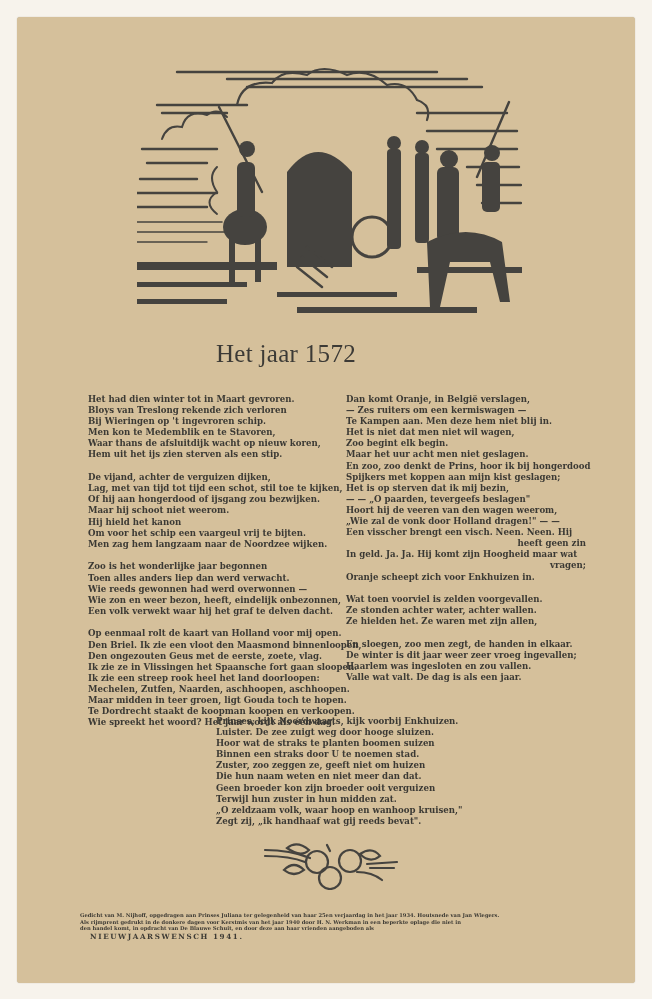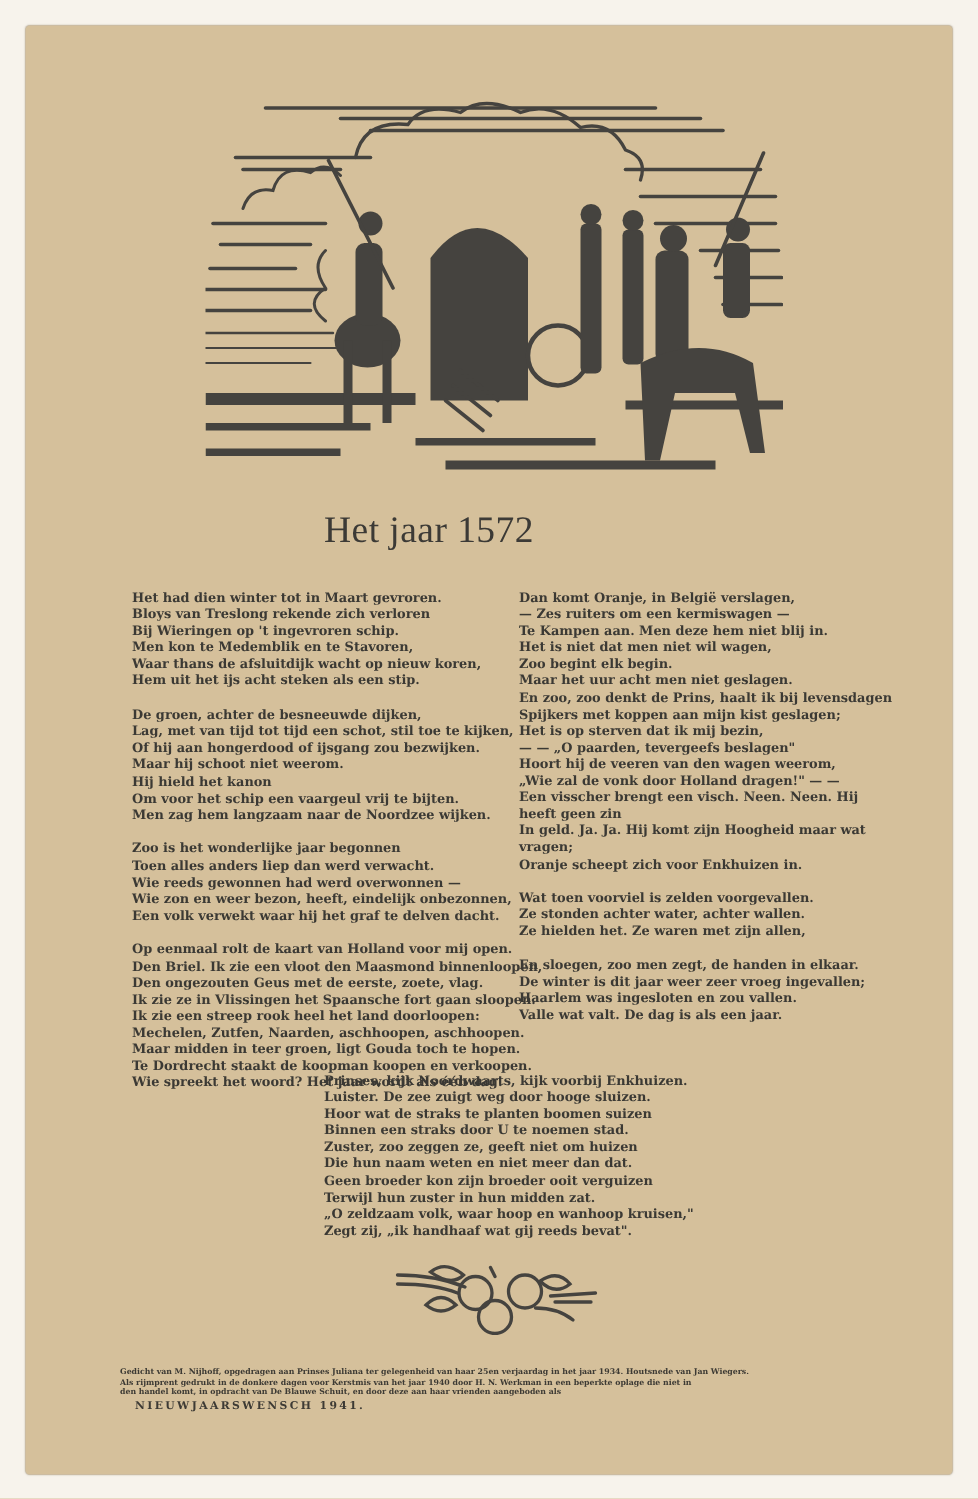--- a/index.html
+++ b/index.html
@@ -39,21 +39,21 @@
     font-weight: bold;
     font-size: 8.6px;
     line-height: 11.1px;
     white-space: nowrap;
   }
   .col-left { left: 88px; top: 394px; width: 250px; }
   .col-right { left: 346px; top: 394px; width: 240px; }
   .col-center { left: 216px; top: 716px; width: 260px; }
   .stanza { margin-bottom: 11.6px; }
   .line { display: block; }
-  .line.right { }
+  .line.right { text-align: right; }
   .ornament {
     position: absolute;
     left: 262px; top: 840px;
     width: 140px; height: 50px;
   }
   .colophon {
     position: absolute;
     left: 80px; width: 500px; top: 912px;
     text-align: left;
     color: #3d3a34;
@@ -141,24 +141,24 @@
 
 <div class="title">Het jaar 1572</div>
 
 <div class="poem col-left">
   <div class="stanza">
     <span class="line">Het had dien winter tot in Maart gevroren.</span>
     <span class="line">Bloys van Treslong rekende zich verloren</span>
     <span class="line">Bij Wieringen op 't ingevroren schip.</span>
     <span class="line">Men kon te Medemblik en te Stavoren,</span>
     <span class="line">Waar thans de afsluitdijk wacht op nieuw koren,</span>
-    <span class="line">Hem uit het ijs acht steken als een stip.</span>
-  </div>
-  <div class="stanza">
-    <span class="line">De groen, achter de besneeuwde dijken,</span>
+    <span class="line">Hem uit het ijs zien sterven als een stip.</span>
+  </div>
+  <div class="stanza">
+    <span class="line">De vijand, achter de verguizen dijken,</span>
     <span class="line">Lag, met van tijd tot tijd een schot, stil toe te kijken,</span>
     <span class="line">Of hij aan hongerdood of ijsgang zou bezwijken.</span>
     <span class="line">Maar hij schoot niet weerom.</span>
     <span class="line">Hij hield het kanon</span>
     <span class="line">Om voor het schip een vaargeul vrij te bijten.</span>
     <span class="line">Men zag hem langzaam naar de Noordzee wijken.</span>
   </div>
   <div class="stanza">
     <span class="line">Zoo is het wonderlijke jaar begonnen</span>
     <span class="line">Toen alles anders liep dan werd verwacht.</span>
@@ -180,21 +180,21 @@
 </div>
 
 <div class="poem col-right">
   <div class="stanza">
     <span class="line">Dan komt Oranje, in België verslagen,</span>
     <span class="line">— Zes ruiters om een kermiswagen —</span>
     <span class="line">Te Kampen aan. Men deze hem niet blij in.</span>
     <span class="line">Het is niet dat men niet wil wagen,</span>
     <span class="line">Zoo begint elk begin.</span>
     <span class="line">Maar het uur acht men niet geslagen.</span>
-    <span class="line">En zoo, zoo denkt de Prins, haalt ik bij levensdagen</span>
+    <span class="line">En zoo, zoo denkt de Prins, hoor ik bij hongerdood</span>
     <span class="line">Spijkers met koppen aan mijn kist geslagen;</span>
     <span class="line">Het is op sterven dat ik mij bezin,</span>
     <span class="line">— — „O paarden, tevergeefs beslagen"</span>
     <span class="line">Hoort hij de veeren van den wagen weerom,</span>
     <span class="line">„Wie zal de vonk door Holland dragen!" — —</span>
     <span class="line">Een visscher brengt een visch. Neen. Neen. Hij</span>
     <span class="line right">heeft geen zin</span>
     <span class="line">In geld. Ja. Ja. Hij komt zijn Hoogheid maar wat</span>
     <span class="line right">vragen;</span>
     <span class="line">Oranje scheept zich voor Enkhuizen in.</span>

